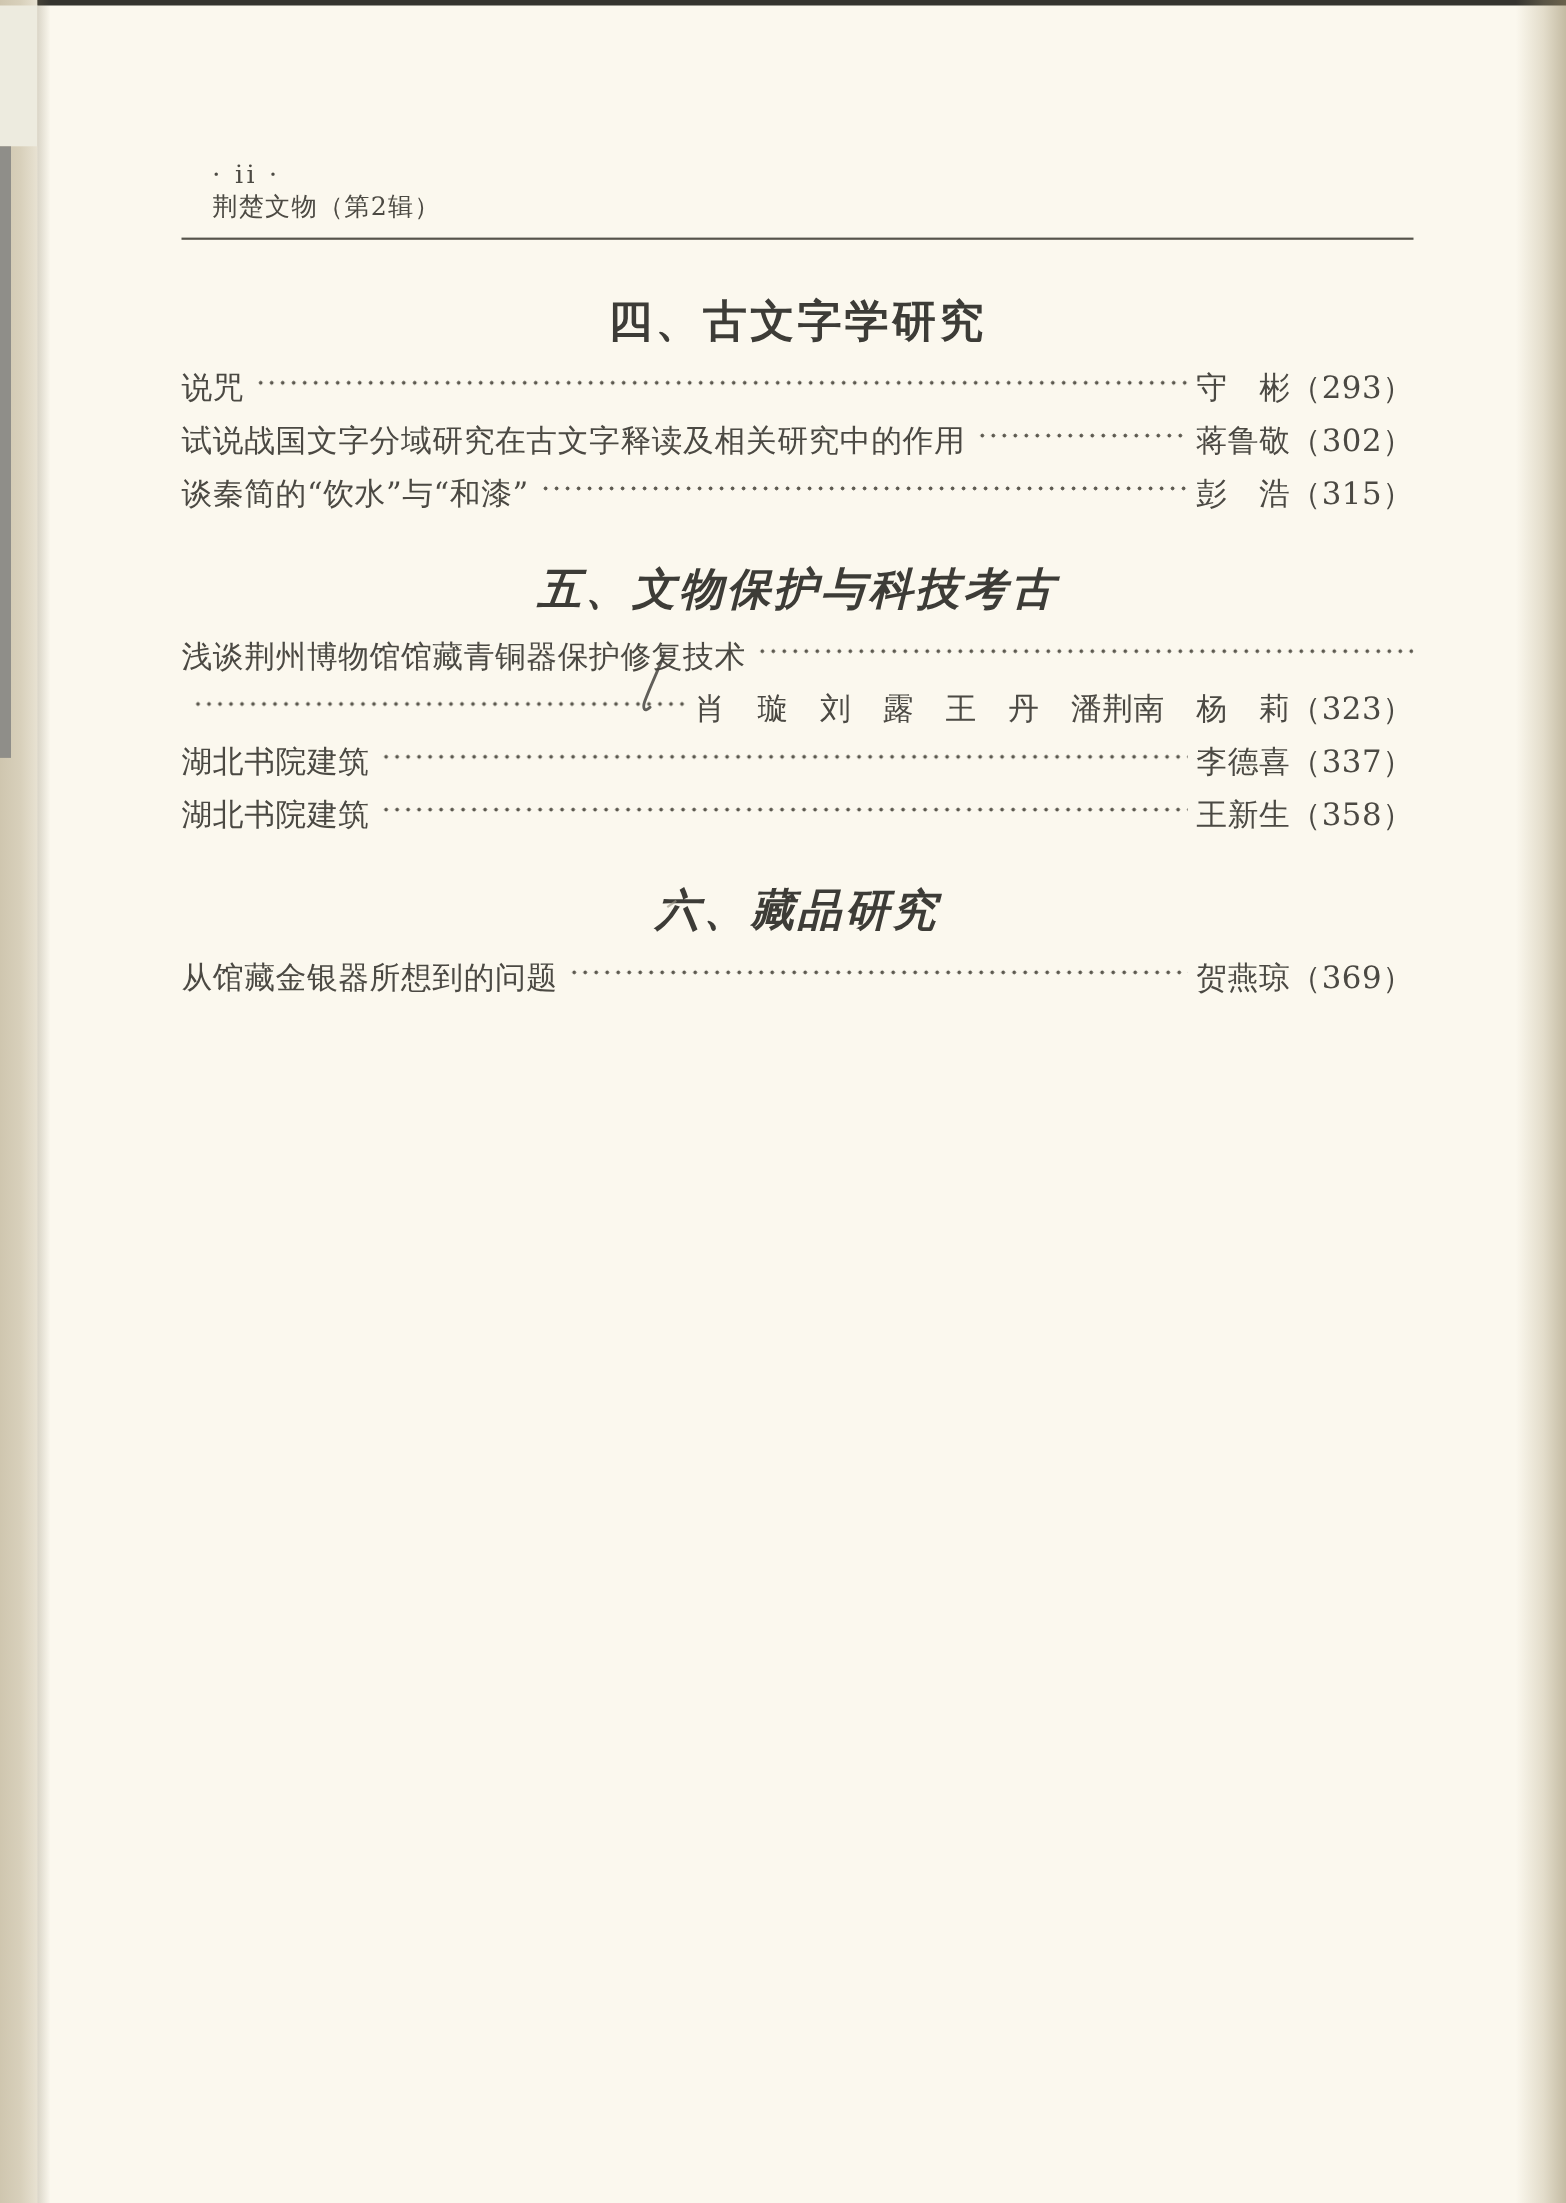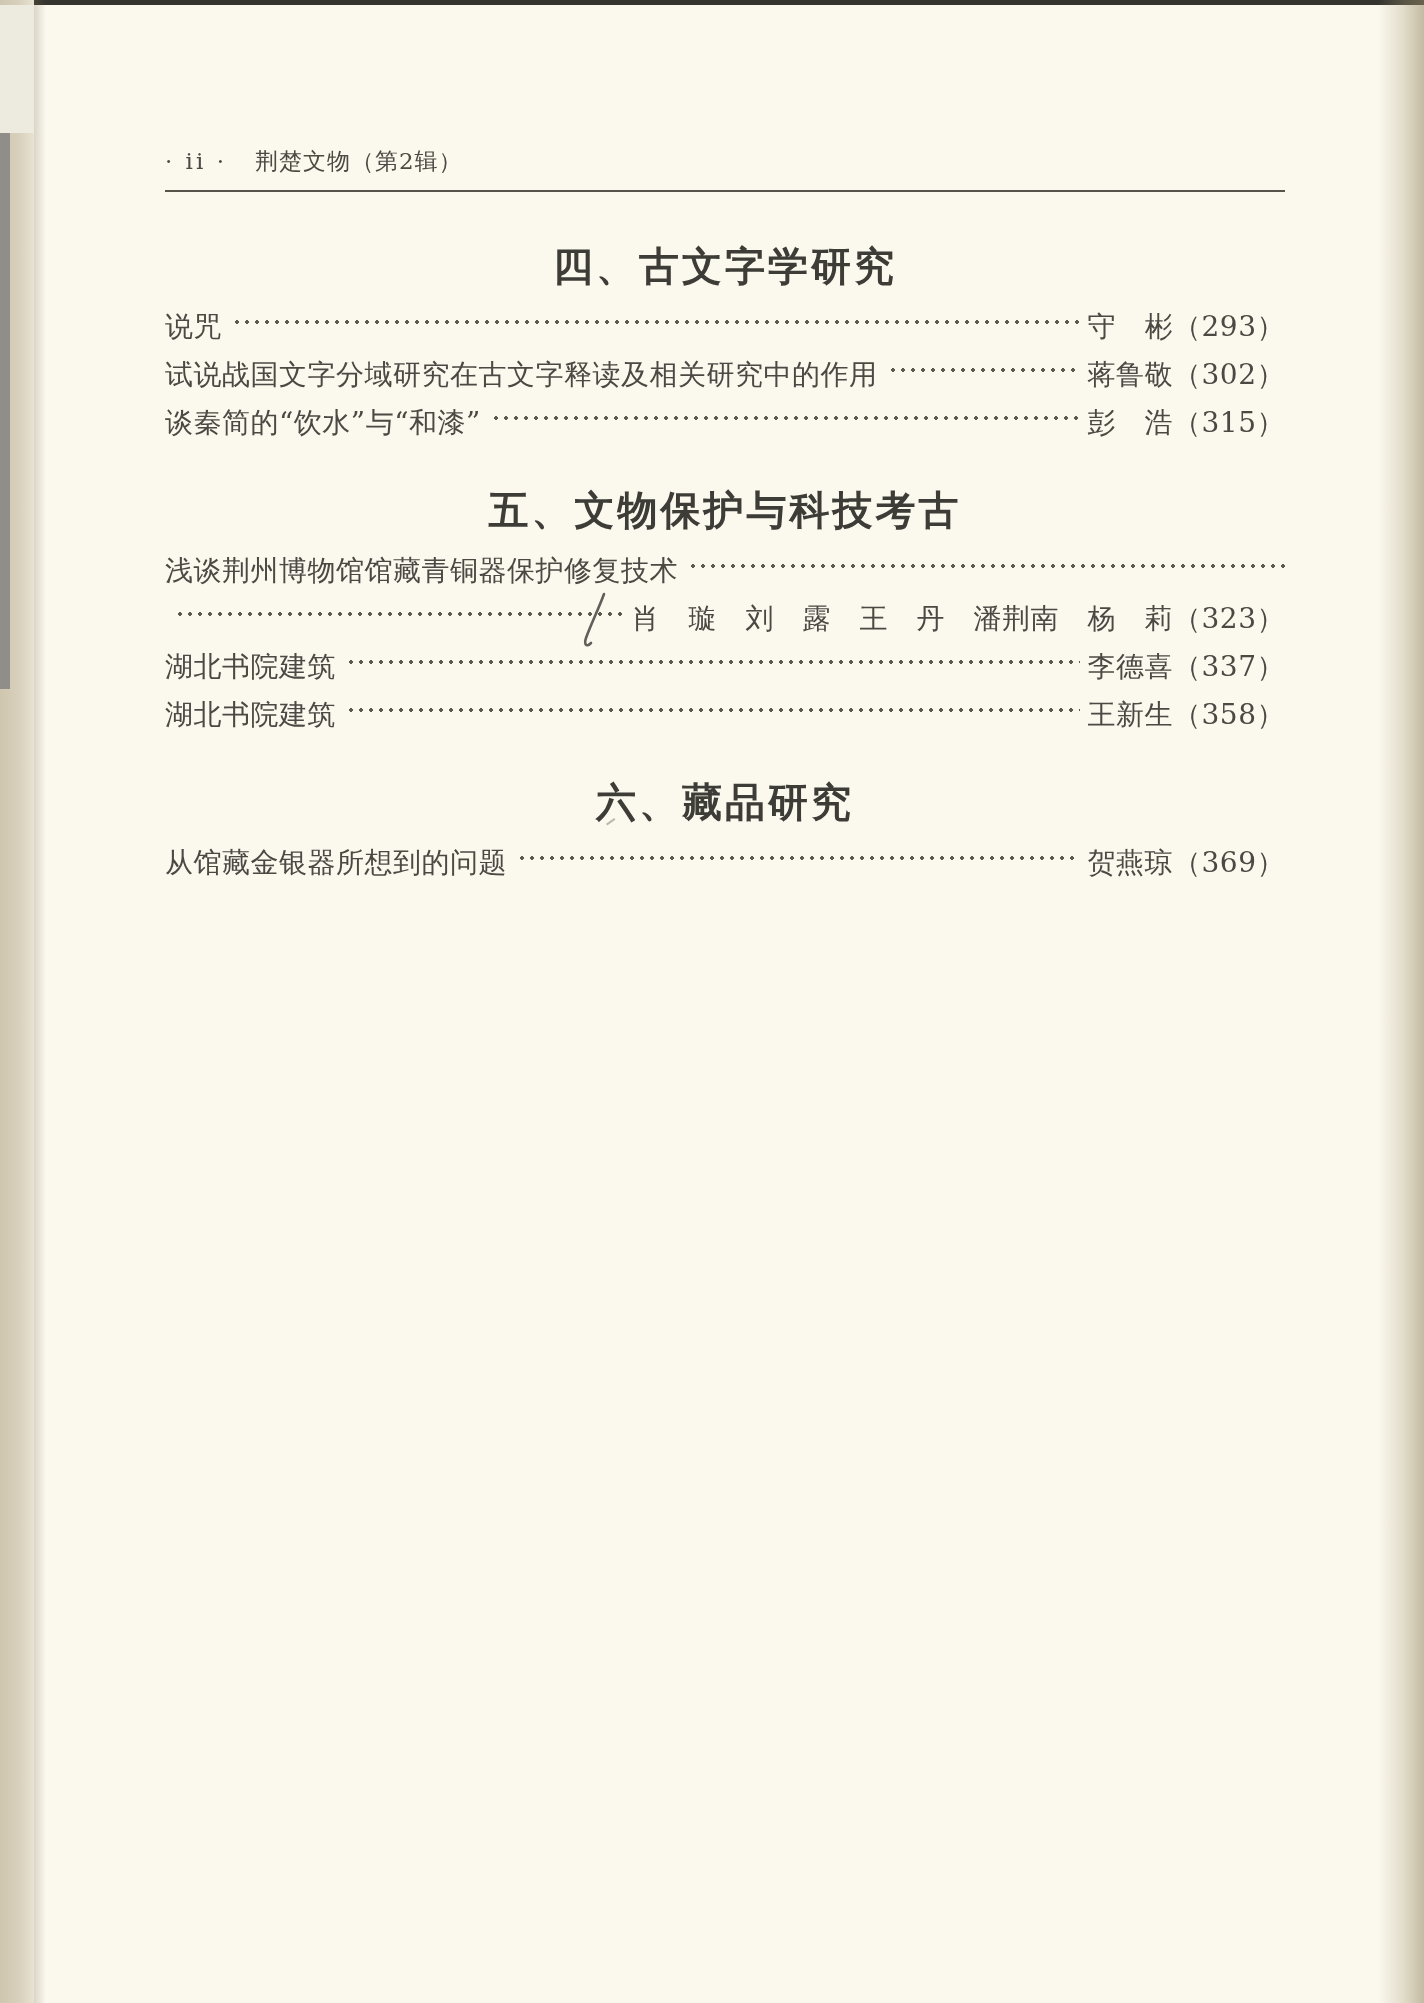--- a/index.html
+++ b/index.html
@@ -17,36 +17,36 @@
     background:linear-gradient(90deg,#cfc6af 0%,#d8d0bb 55%,#e8e2d2 100%);}
   .edge-left-top{position:absolute;top:5px;left:0;width:34px;height:128px;background:#edebdf;}
   .edge-left-gray{position:absolute;top:133px;left:0;width:10px;height:556px;background:#8f8e89;}
   .edge-left-shadow{position:absolute;top:0;left:34px;bottom:0;width:12px;
     background:linear-gradient(90deg,rgba(120,110,85,0.25),rgba(120,110,85,0));}
   .edge-right{position:absolute;top:0;right:0;bottom:0;width:46px;
     background:linear-gradient(90deg,rgba(170,156,120,0) 0%,rgba(170,156,120,0.30) 55%,rgba(150,136,100,0.55) 100%);}
 
   .content{position:absolute;left:165px;top:0;width:1120px;}
 
-  .page-header{display:flex;align-items:baseline;margin-top:146px;font-size:23px;color:#4c4a43;}
+  .page-header{display:flex;align-items:baseline;margin-top:146px;font-size:23px;color:#4c4a43;flex-direction:column;}
   .page-num{letter-spacing:3px;}
   .book-title{margin-left:28px;letter-spacing:1px;}
   .header-rule{margin-top:13px;height:2px;background:#56544b;}
 
   .section-heading{
     margin-top:52px;
     text-align:center;
     font-family:"DejaVu Sans","Liberation Sans",sans-serif;
     font-weight:bold;
     font-size:40px;
     letter-spacing:3px;
     color:#3d3c37;
     line-height:44px;
   }
-  .section-heading.tight{margin-top:36px;}
+  .section-heading.tight{margin-top:36px;font-style:italic;}
 
   .entries{margin-top:20px;}
   .toc-row{
     display:flex;align-items:flex-start;
     height:48px;
     font-size:28px;
     letter-spacing:0.5px;
     white-space:nowrap;
   }
   .entry-title{flex:none;}

